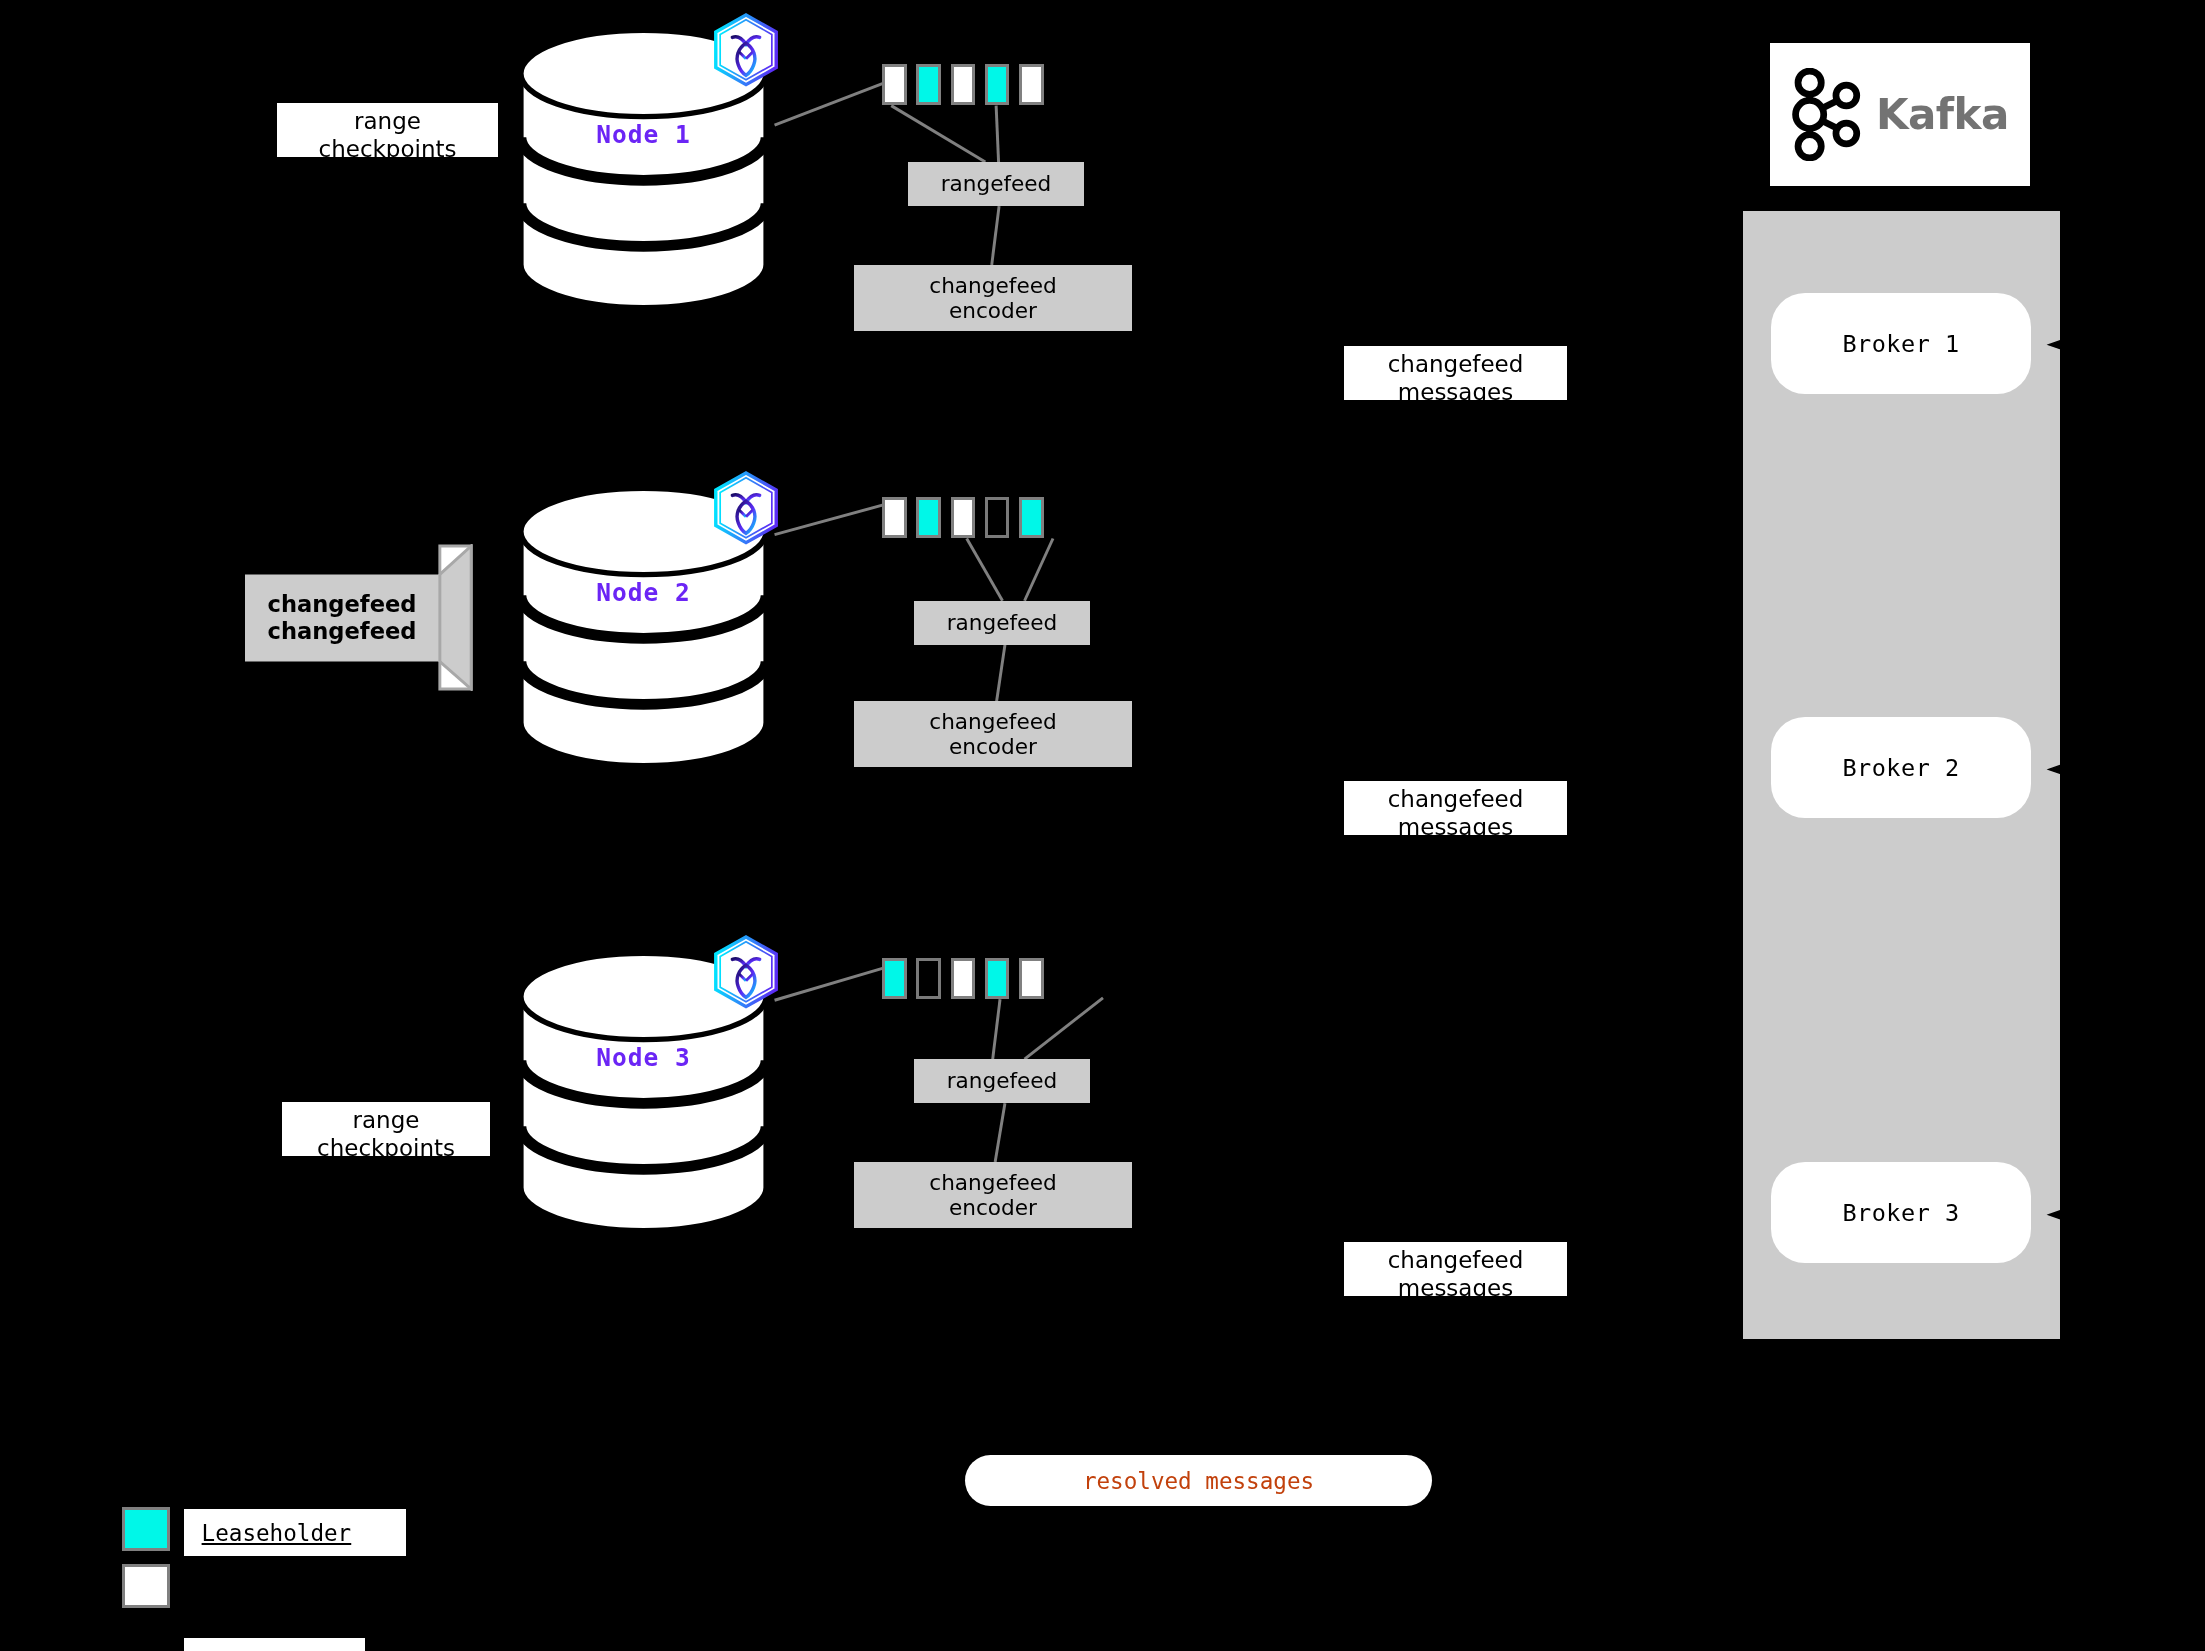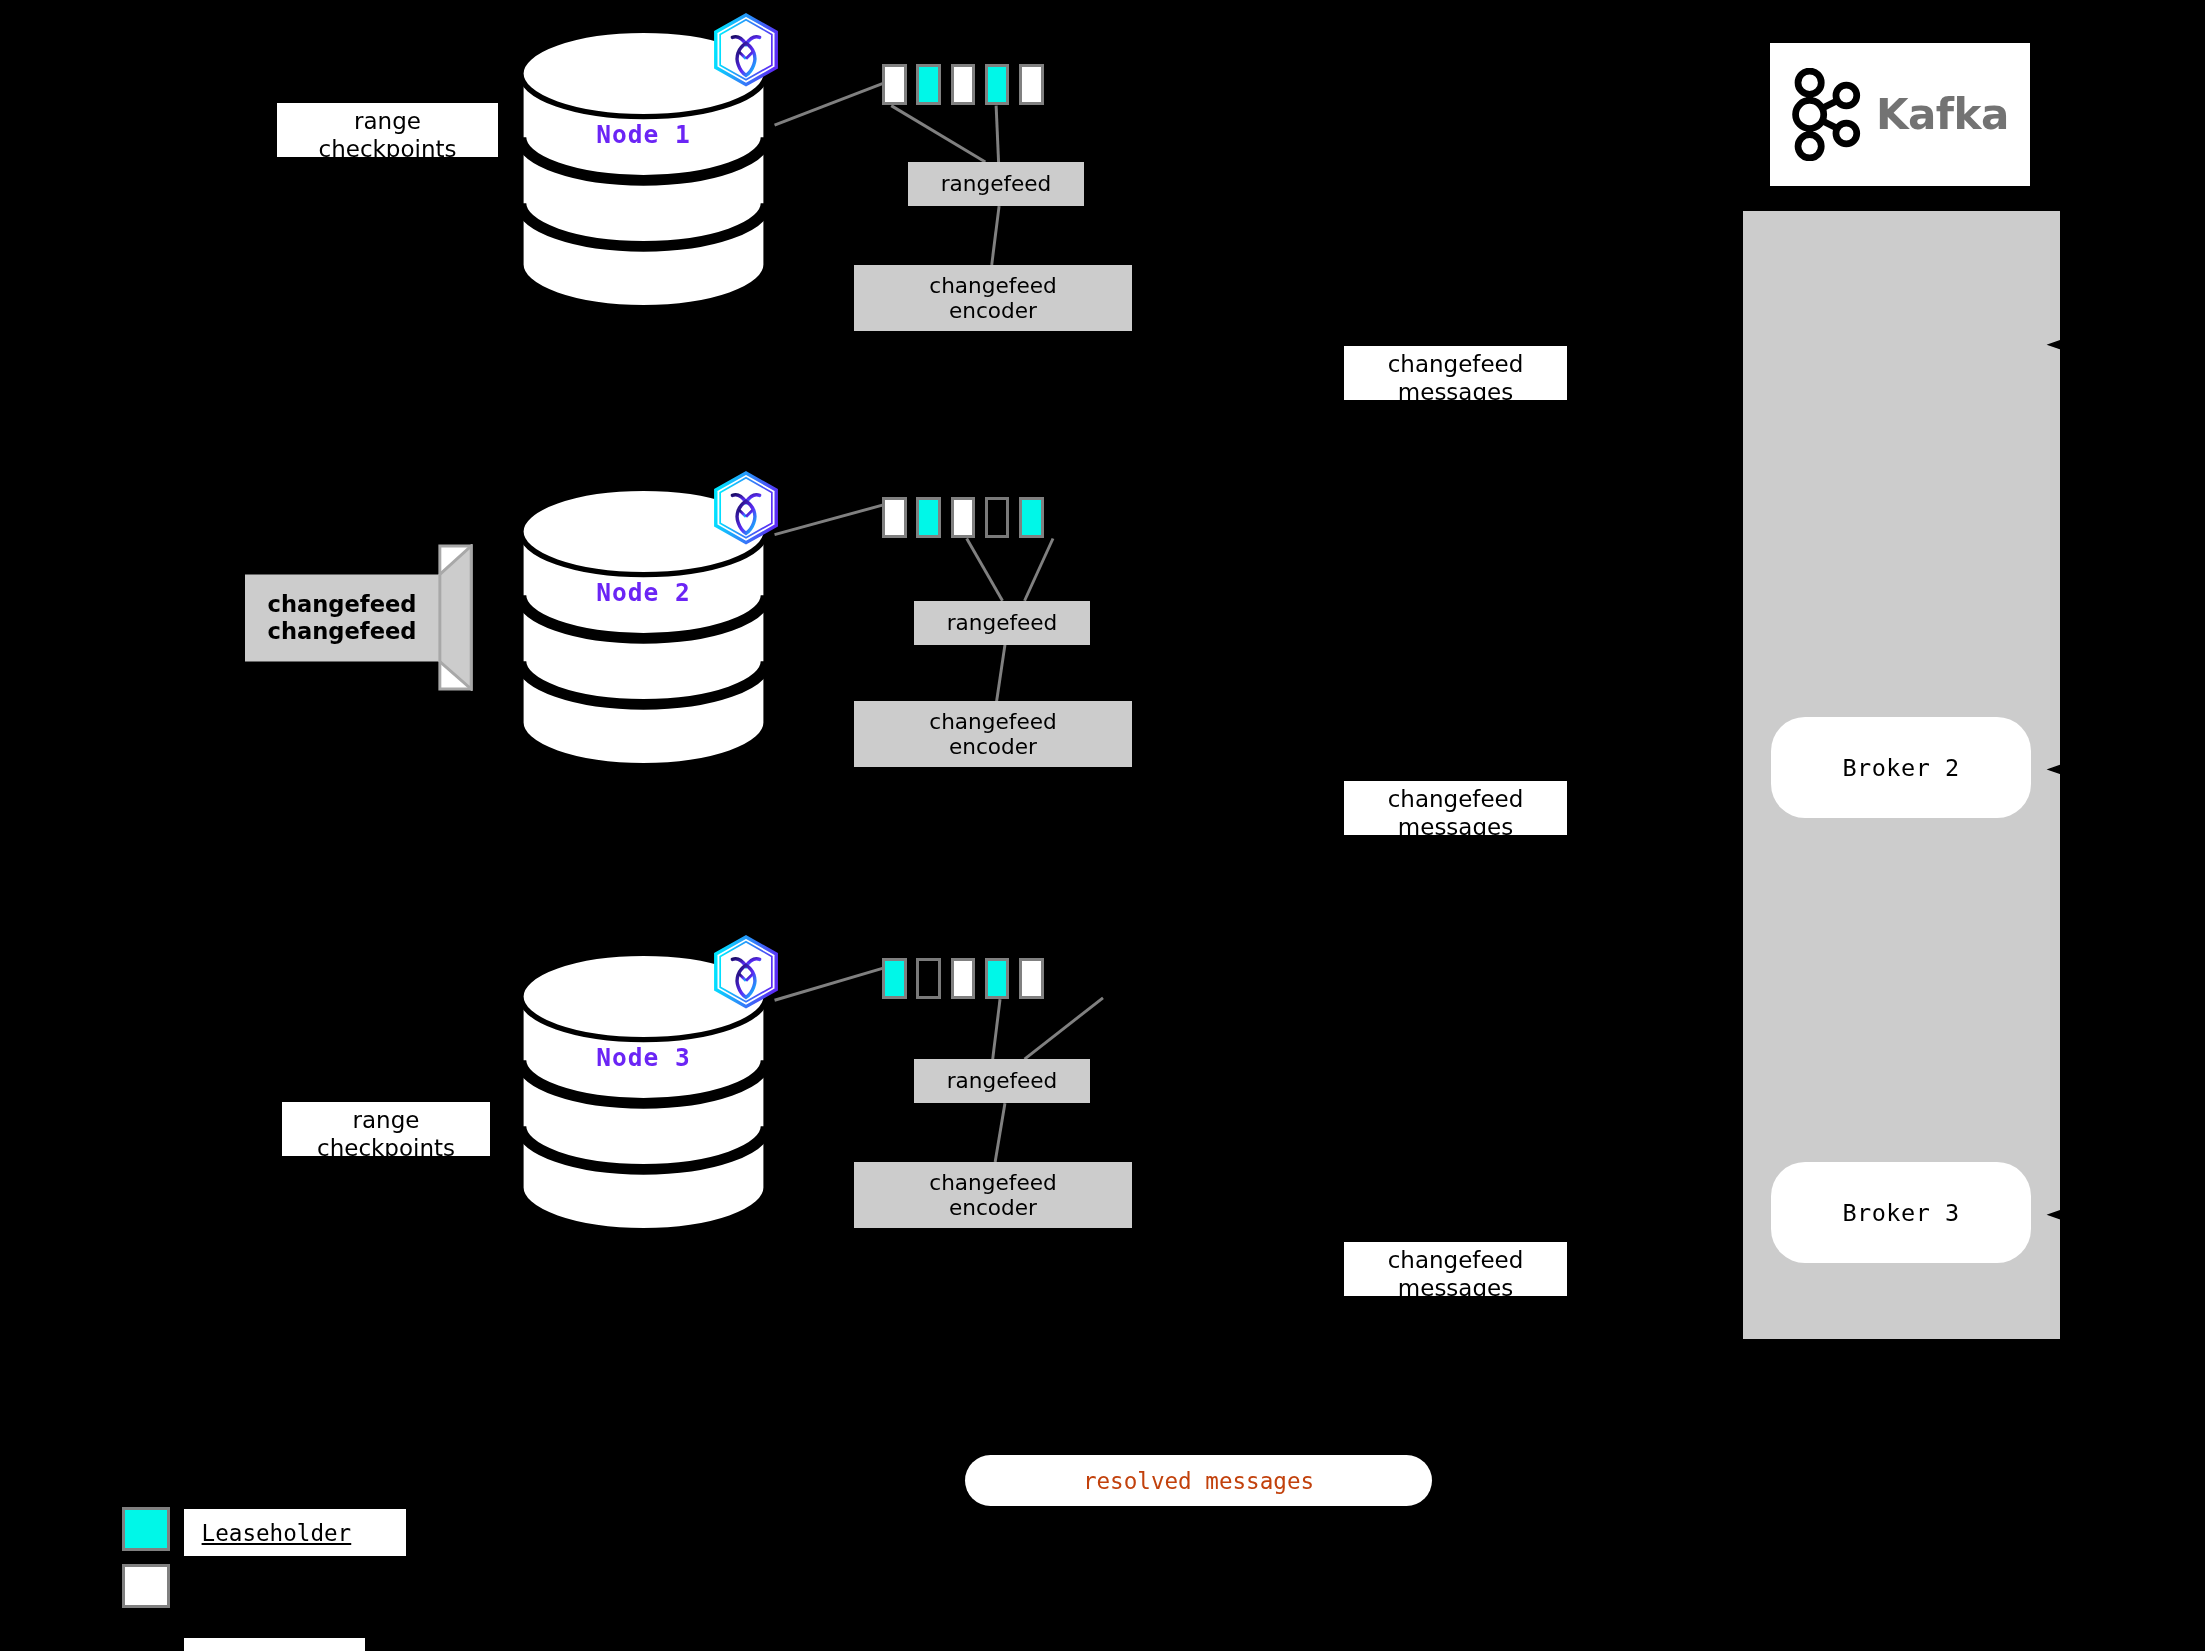--- a/index.html
+++ b/index.html
@@ -420,20 +420,21 @@
       <circle cx="30" cy="76" r="23" fill="#ffffff" stroke="#000000" stroke-width="11"></circle>
       <circle cx="30" cy="128" r="19" fill="#ffffff" stroke="#000000" stroke-width="11"></circle>
       <circle cx="90" cy="45" r="17" fill="#ffffff" stroke="#000000" stroke-width="11"></circle>
       <circle cx="90" cy="107" r="17" fill="#ffffff" stroke="#000000" stroke-width="11"></circle>
     </svg>
     <span class="kafka-word">Kafka</span>
   </div>
 
   <div class="kafka-panel" style="left:1743px; top:211px; width:317px; height:1128px;"></div>
 
+  <div class="broker" style="left:1771px; top:293px; width:260px; height:101px;">Broker 1</div>
   <div class="broker" style="left:1771px; top:717px; width:260px; height:101px;">Broker 2</div>
   <div class="broker" style="left:1771px; top:1162px; width:260px; height:101px;">Broker 3</div>
 
   <svg class="abs" style="left:2035px; top:275px; width:59px; height:1030px;" viewBox="0 0 120 2100">
     <polygon points="28,142 68,128 56,142 68,156" fill="#000000" stroke="#000000" stroke-width="3"></polygon>
     <polygon points="28,1008 68,994 56,1008 68,1022" fill="#000000" stroke="#000000" stroke-width="3"></polygon>
     <polygon points="28,1916 68,1902 56,1916 68,1930" fill="#000000" stroke="#000000" stroke-width="3"></polygon>
   </svg>
 
   <div class="pill" style="left:965px; top:1455px; width:467px; height:51px;">resolved messages</div>

